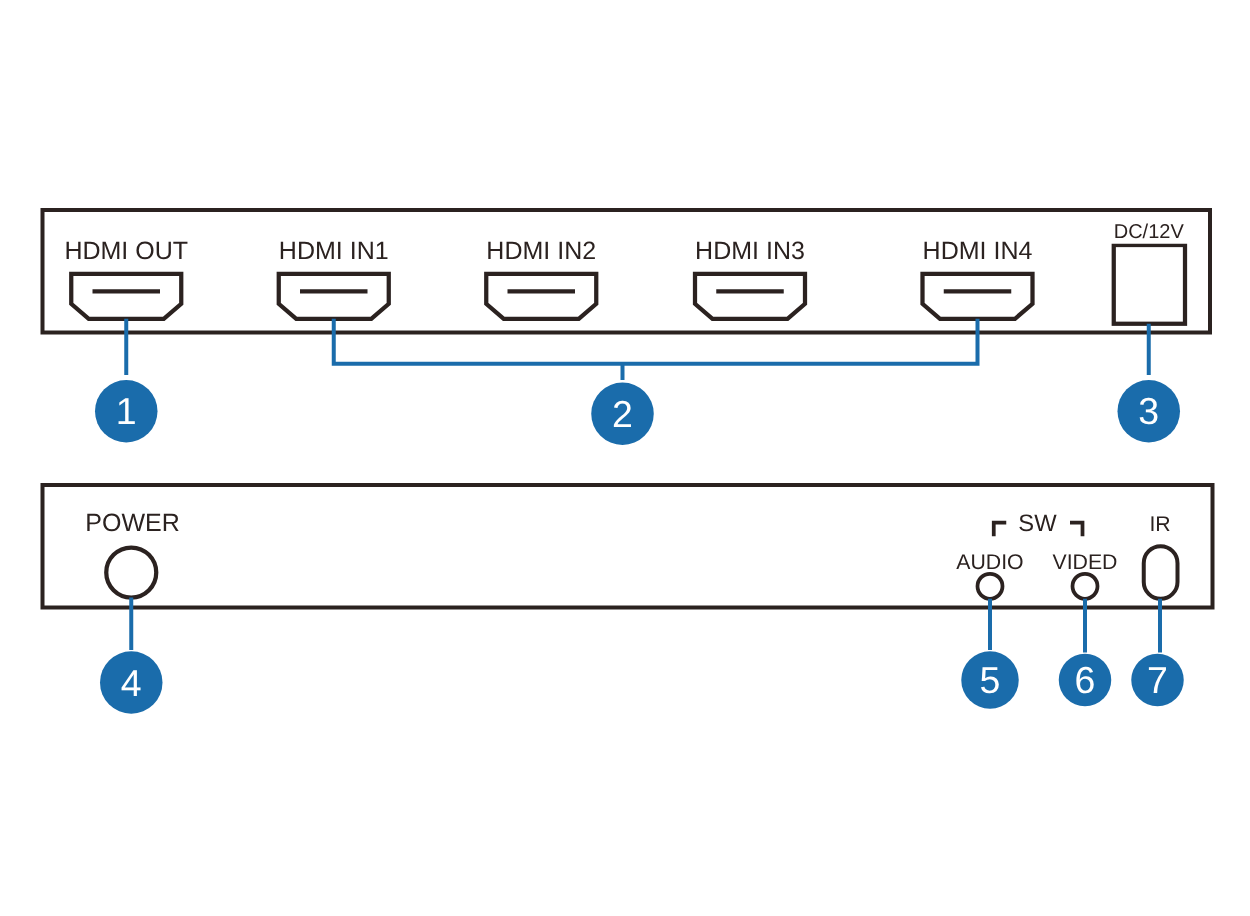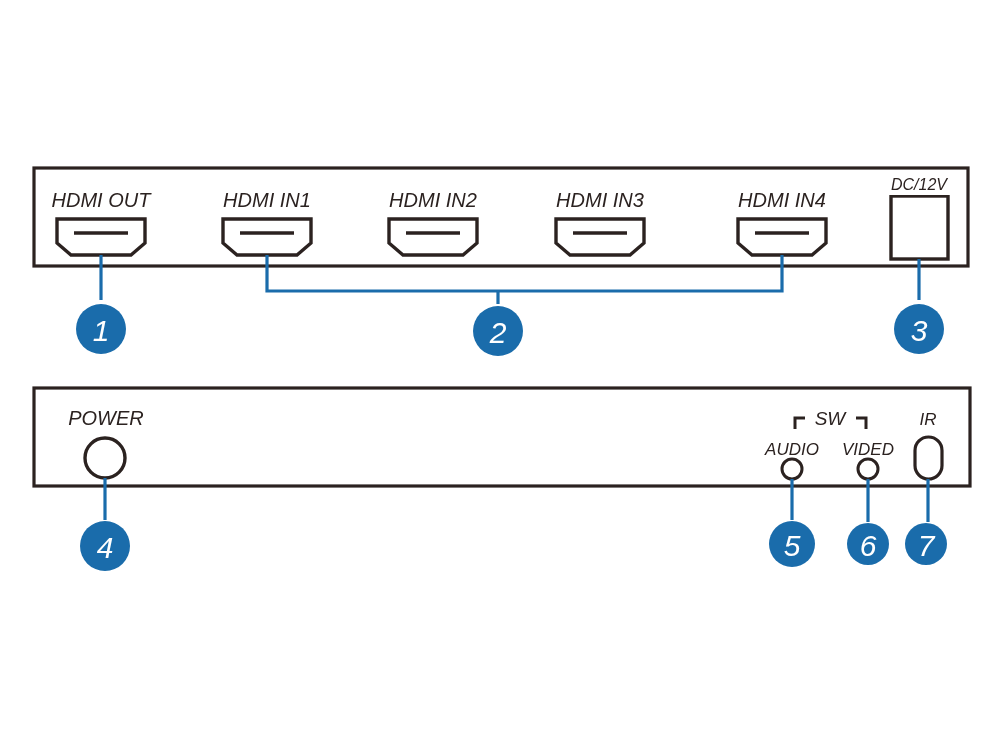--- a/index.html
+++ b/index.html
@@ -12,21 +12,20 @@
     width: 1000px;
     height: 733px;
     font-family: "Liberation Sans", sans-serif;
     color: #2b2220;
     overflow: hidden;
   }
   #stage {
     position: relative;
     width: 1000px;
     height: 733px;
-    font-style: italic;
   }
   svg#diagram {
     position: absolute;
     top: 0;
     left: 0;
     width: 1000px;
     height: 733px;
     display: block;
   }
   .panel-body {

